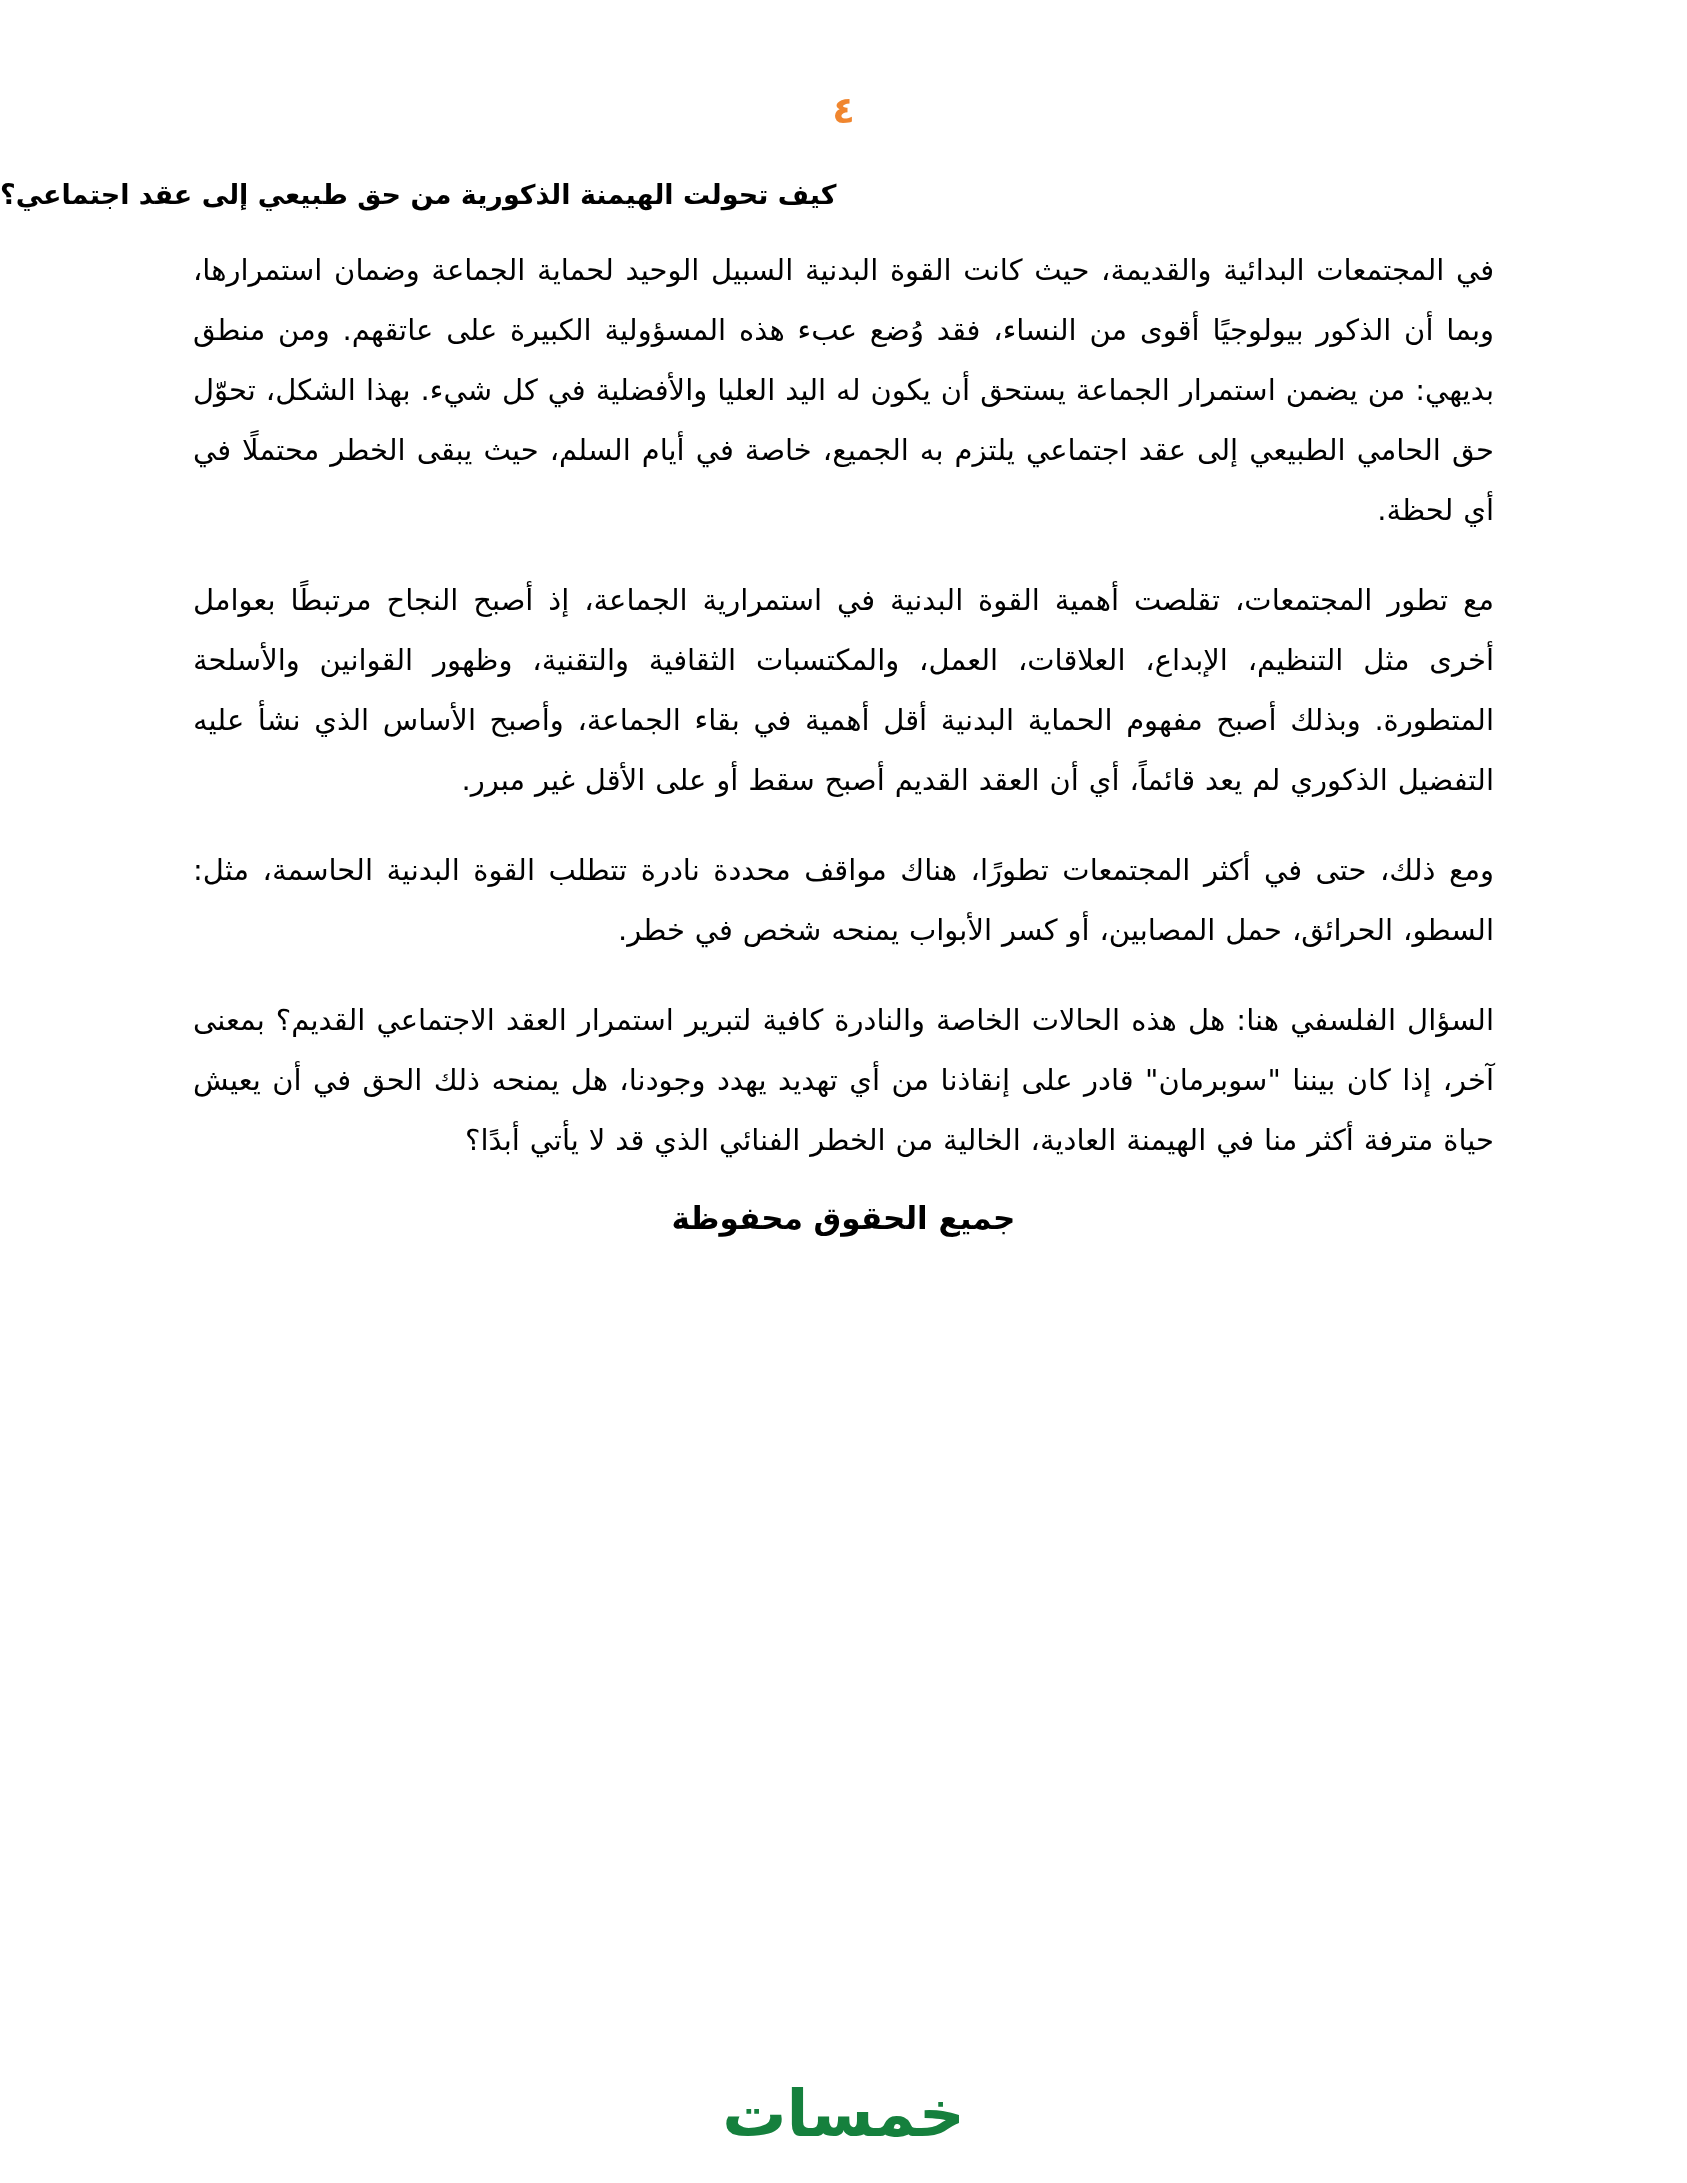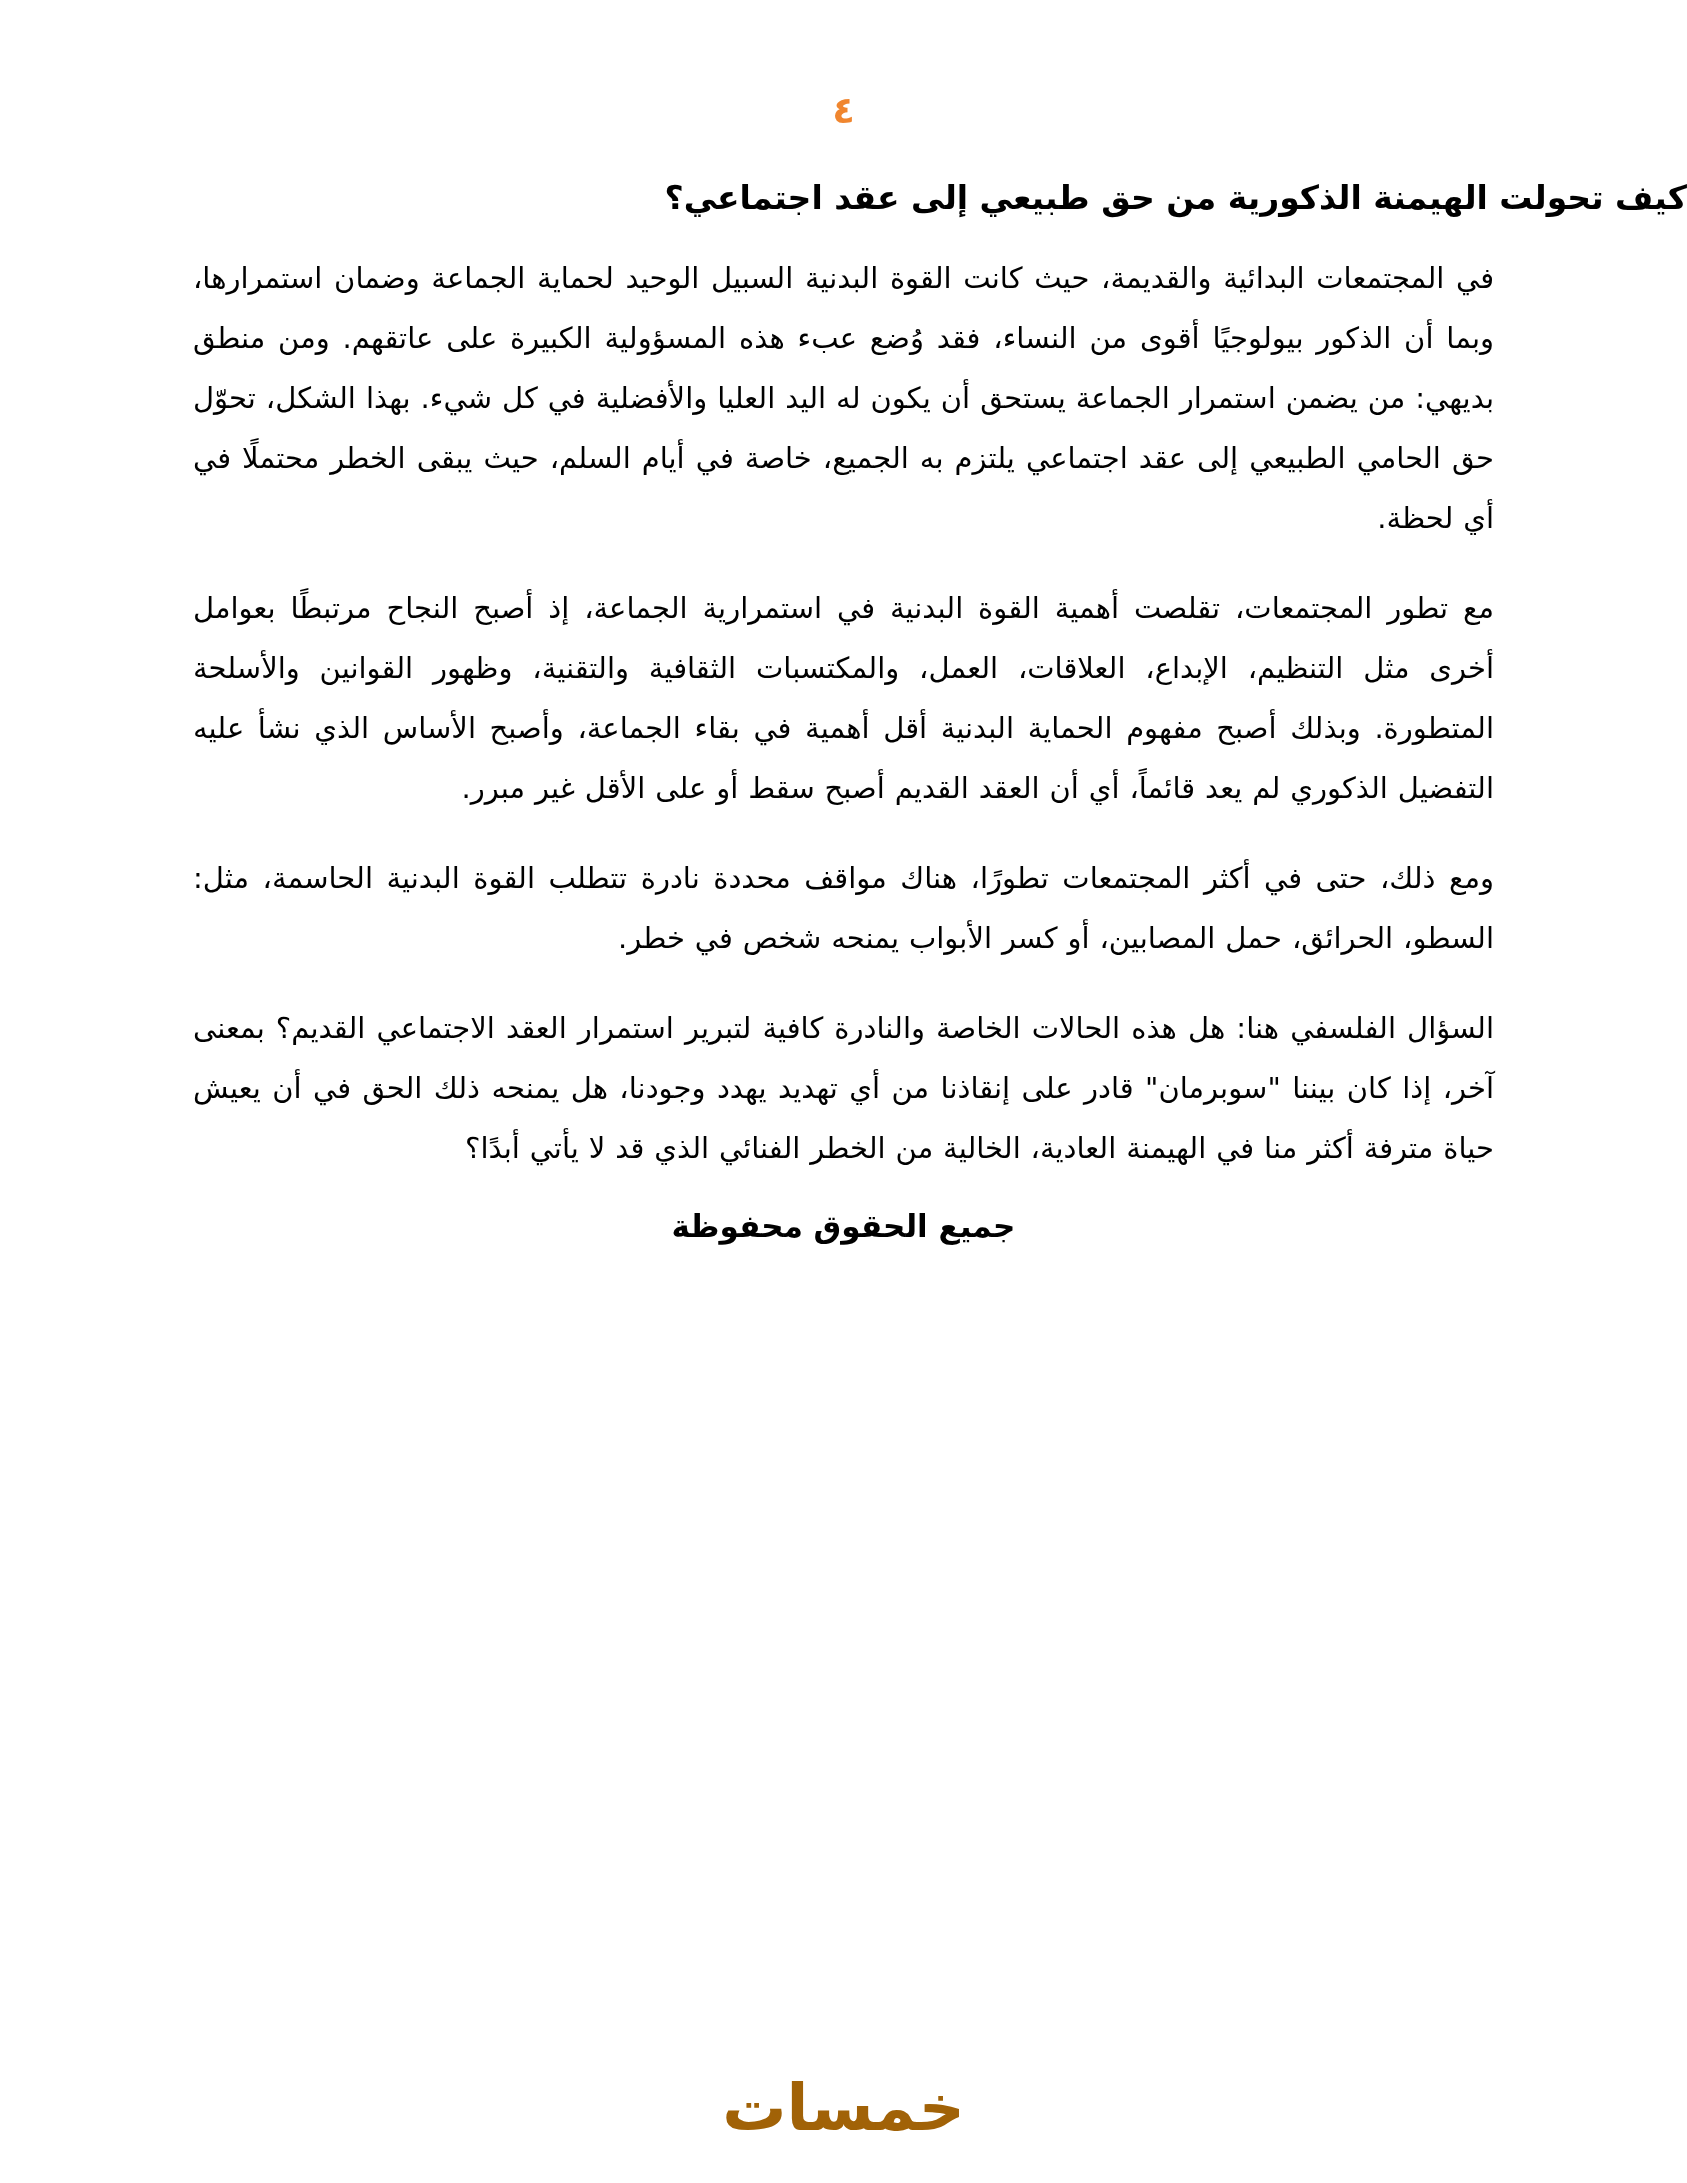--- a/index.html
+++ b/index.html
@@ -19,22 +19,22 @@
   .page-number {
     padding-top:89px;
     text-align:center;
     font-size:37px;
     font-weight:bold;
     color:#F0862F;
     direction:rtl;
   }
   .article-heading {
     margin-top:45px;
-    text-align:right;
-    font-size:33px;
+    text-align:left;
+    font-size:27px;
     font-weight:bold;
     direction:rtl;
     line-height:1.3;
   }
   .content {
     width:1301px;
     margin:28px auto 0 auto;
     direction:rtl;
   }
   .para {
@@ -48,26 +48,26 @@
   }
   .rights-notice {
     margin-top:7px;
     text-align:center;
     font-size:31px;
     font-weight:bold;
     direction:rtl;
   }
   .watermark {
     position:absolute;
-    bottom:38px;
+    bottom:32px;
     left:50%;
     transform:translateX(-50%);
     font-size:64px;
     font-weight:bold;
-    color:#a16207;
+    color:#15803d;
     direction:rtl;
     letter-spacing:1.3px;
     user-select:none;
   }
 </style>
 </head>
 <body>
 
 <div class="page">
 

